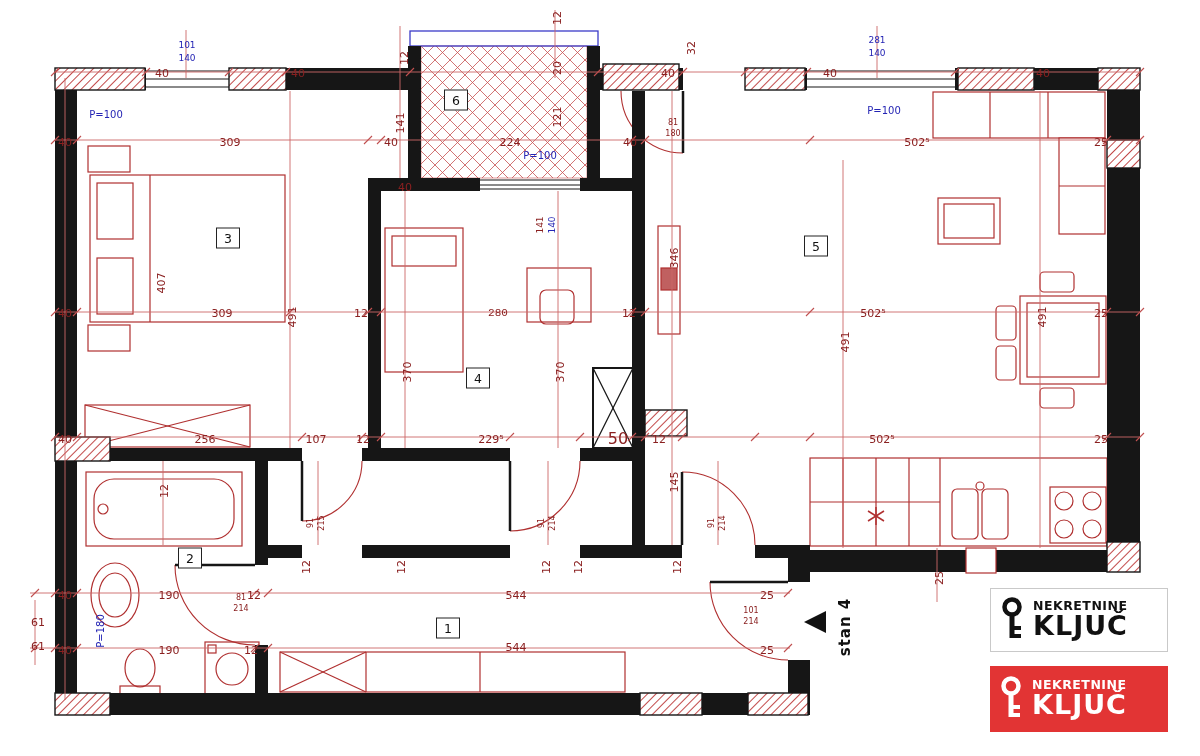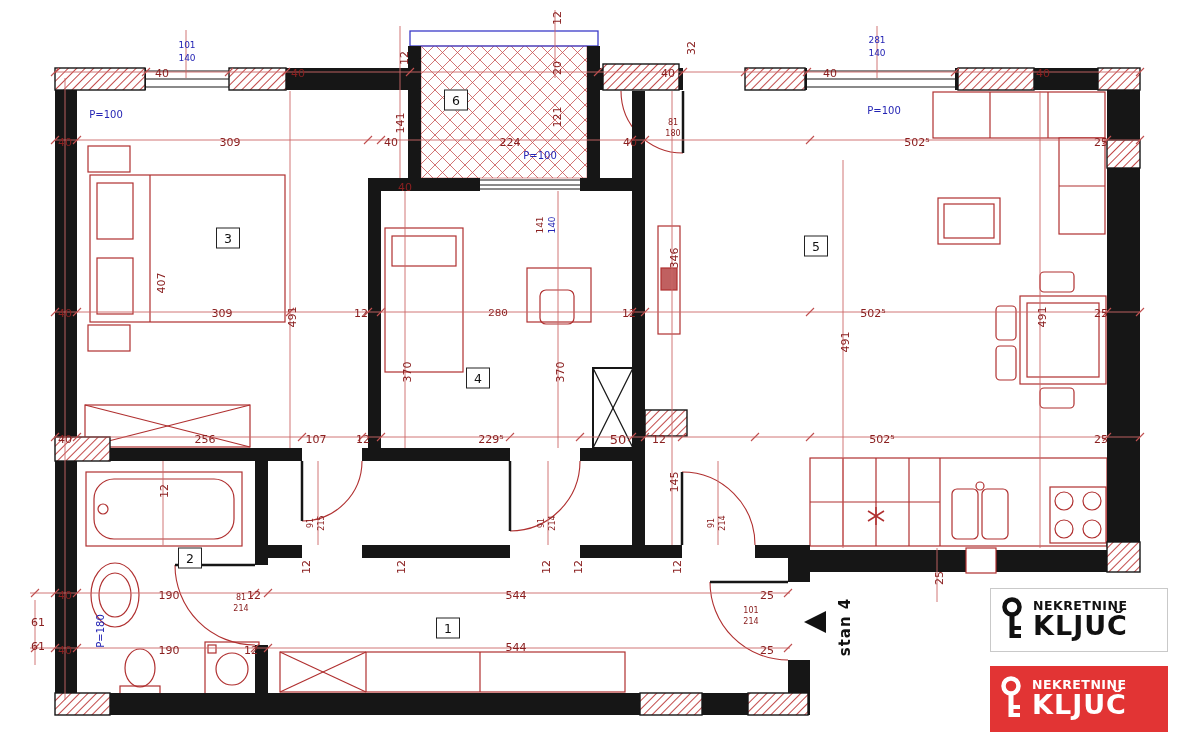--- a/index.html
+++ b/index.html
@@ -309,21 +309,21 @@
       <span class="dim" style="left: 674px; top: 258px; font-size: 11px; transform: translate(-50%, -50%) rotate(-90deg);">346</span>
       <span class="dim" style="left: 845px; top: 342px; font-size: 11px; transform: translate(-50%, -50%) rotate(-90deg);">491</span>
       <span class="dim" style="left: 1042px; top: 317px; font-size: 11px; transform: translate(-50%, -50%) rotate(-90deg);">491</span>
       <span class="dim" style="left: 407px; top: 372px; font-size: 11px; transform: translate(-50%, -50%) rotate(-90deg);">370</span>
       <span class="dim" style="left: 560px; top: 372px; font-size: 11px; transform: translate(-50%, -50%) rotate(-90deg);">370</span>
       <span class="dim" style="left: 65px; top: 439px; font-size: 11px;">40</span>
       <span class="dim" style="left: 205px; top: 439px; font-size: 11px;">256</span>
       <span class="dim" style="left: 316px; top: 439px; font-size: 11px;">107</span>
       <span class="dim" style="left: 363px; top: 439px; font-size: 11px;">12</span>
       <span class="dim" style="left: 491px; top: 439px; font-size: 11px;">229⁵</span>
-      <span class="dim" style="left: 618px; top: 439px; font-size: 13px;">50</span>
+      <span class="dim" style="left: 618px; top: 439px; font-size: 16px;">50</span>
       <span class="dim" style="left: 659px; top: 439px; font-size: 11px;">12</span>
       <span class="dim" style="left: 882px; top: 439px; font-size: 11px;">502⁵</span>
       <span class="dim" style="left: 1101px; top: 439px; font-size: 11px;">25</span>
       <span class="dim" style="left: 674px; top: 482px; font-size: 11px; transform: translate(-50%, -50%) rotate(-90deg);">145</span>
       <span class="dim" style="left: 164px; top: 491px; font-size: 11px; transform: translate(-50%, -50%) rotate(-90deg);">12</span>
       <span class="dim" style="left: 311px; top: 523px; font-size: 8px; transform: translate(-50%, -50%) rotate(-90deg);">91</span>
       <span class="dim" style="left: 322px; top: 523px; font-size: 8px; transform: translate(-50%, -50%) rotate(-90deg);">215</span>
       <span class="dim" style="left: 542px; top: 523px; font-size: 8px; transform: translate(-50%, -50%) rotate(-90deg);">91</span>
       <span class="dim" style="left: 553px; top: 523px; font-size: 8px; transform: translate(-50%, -50%) rotate(-90deg);">214</span>
       <span class="dim" style="left: 712px; top: 523px; font-size: 8px; transform: translate(-50%, -50%) rotate(-90deg);">91</span>

